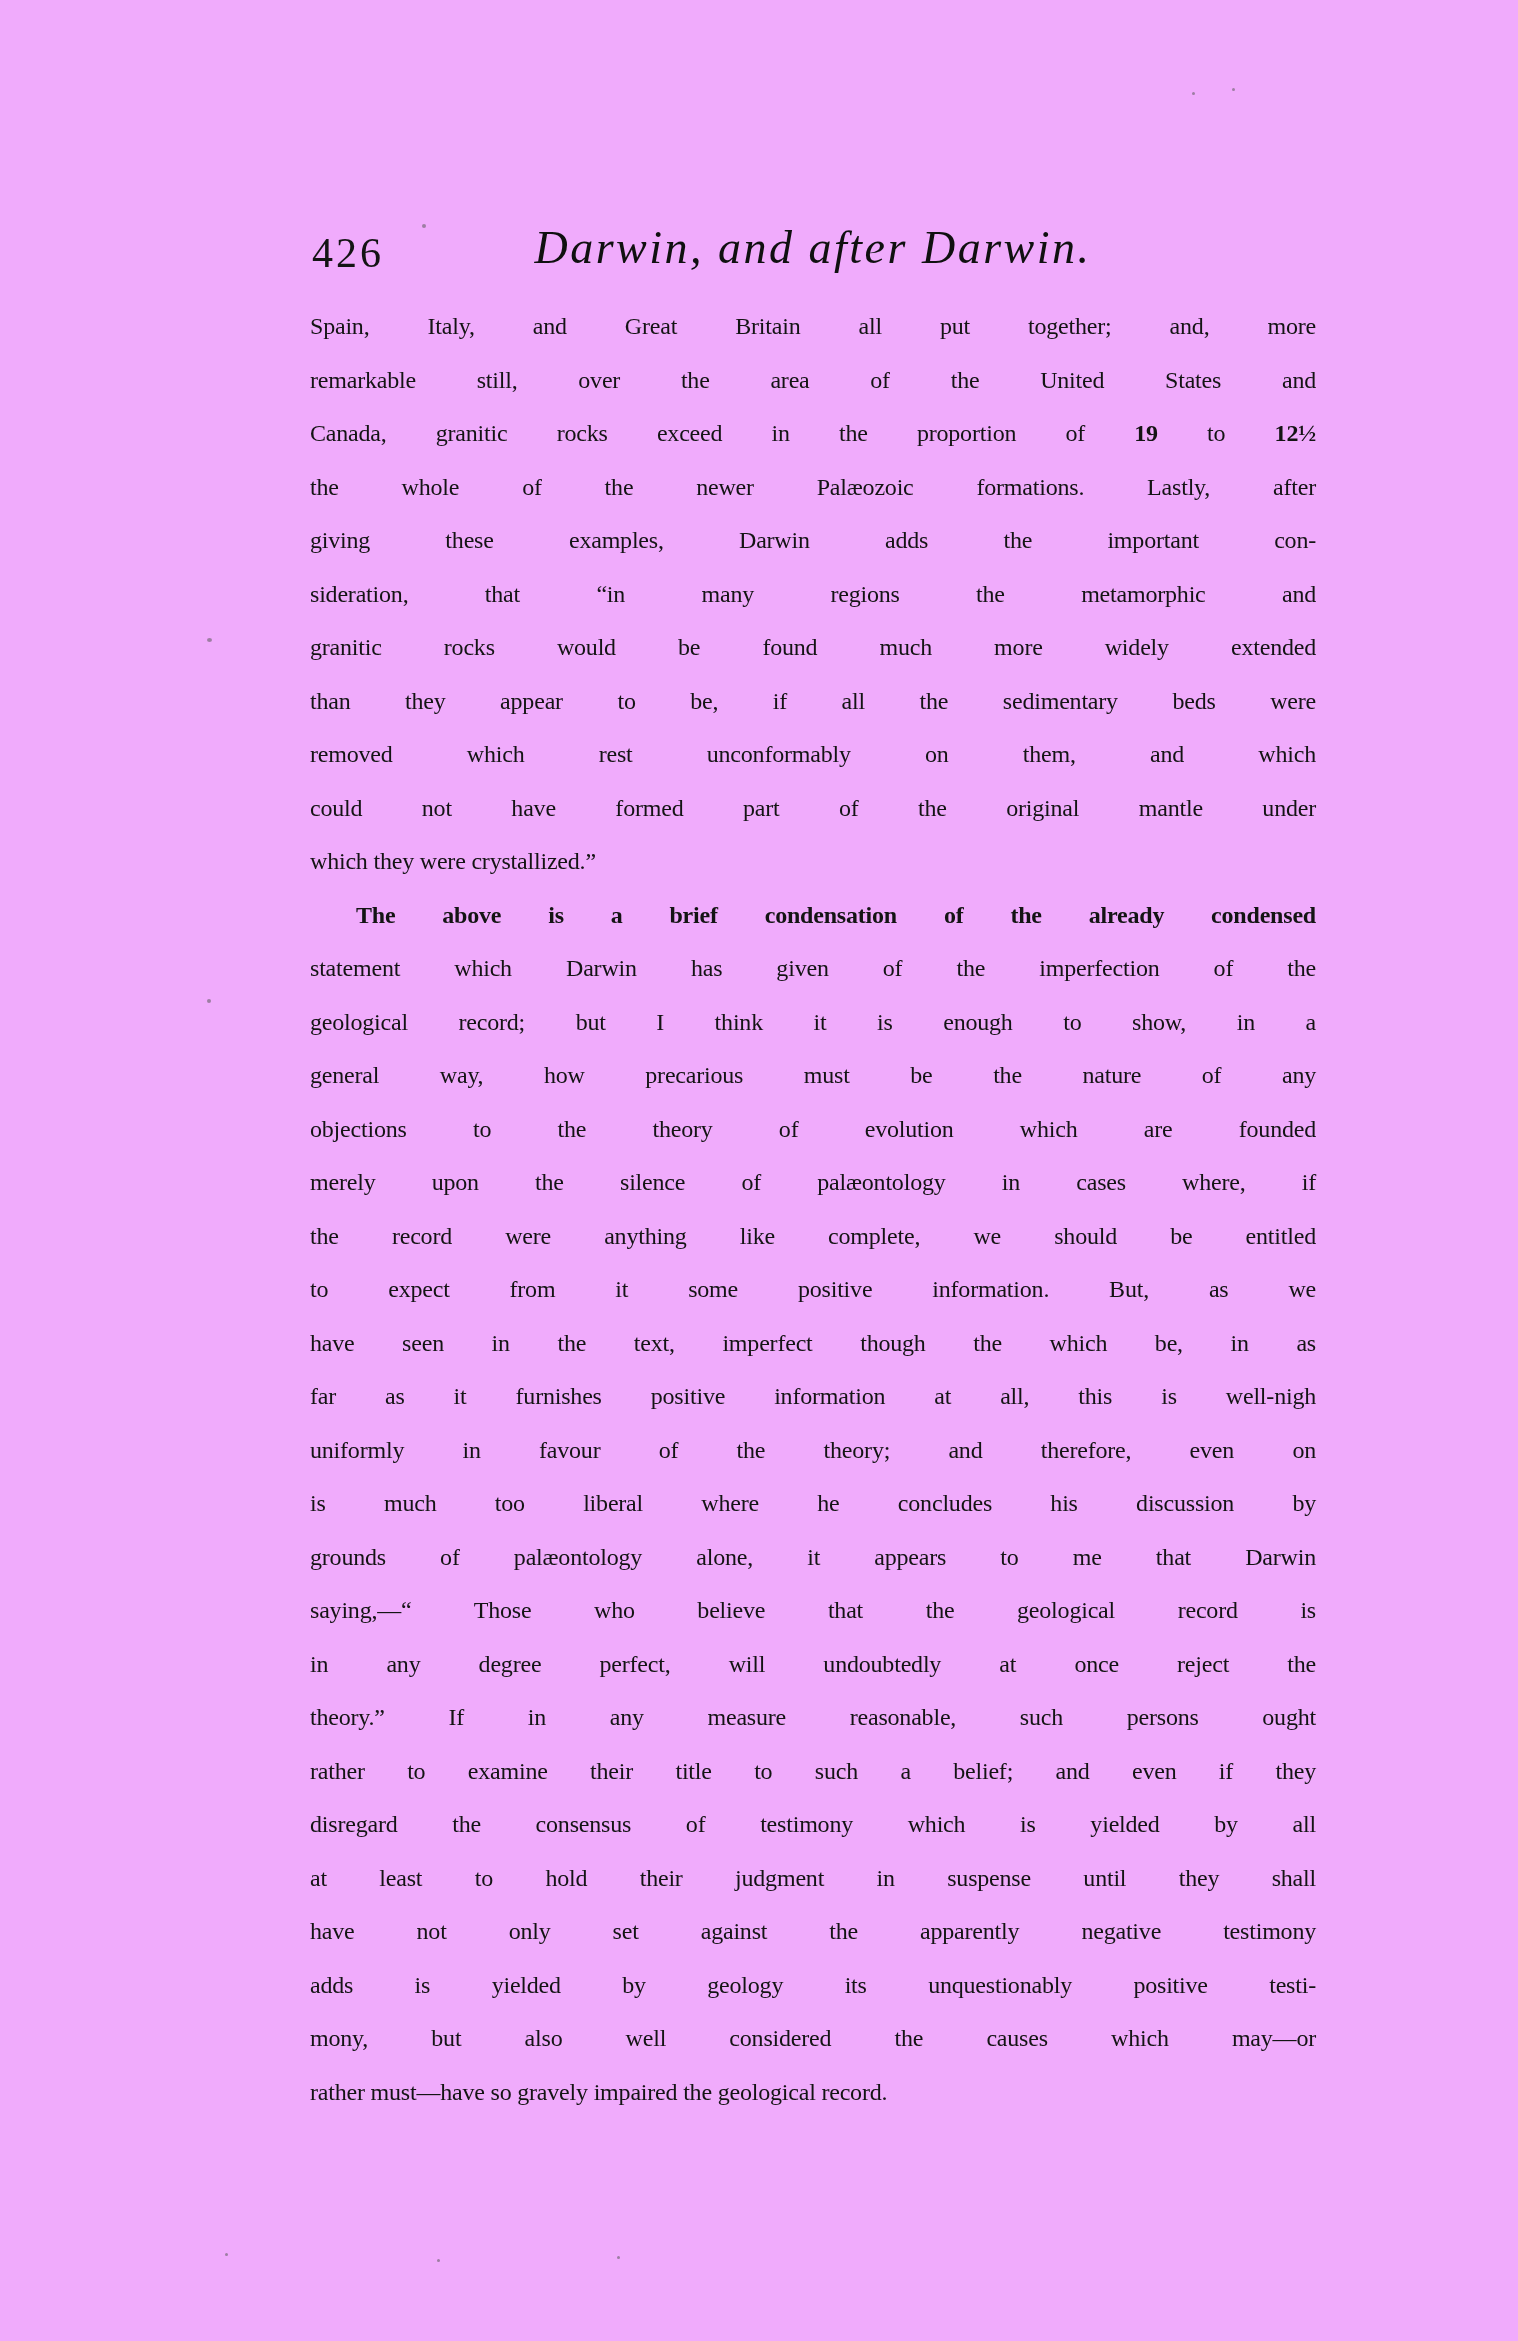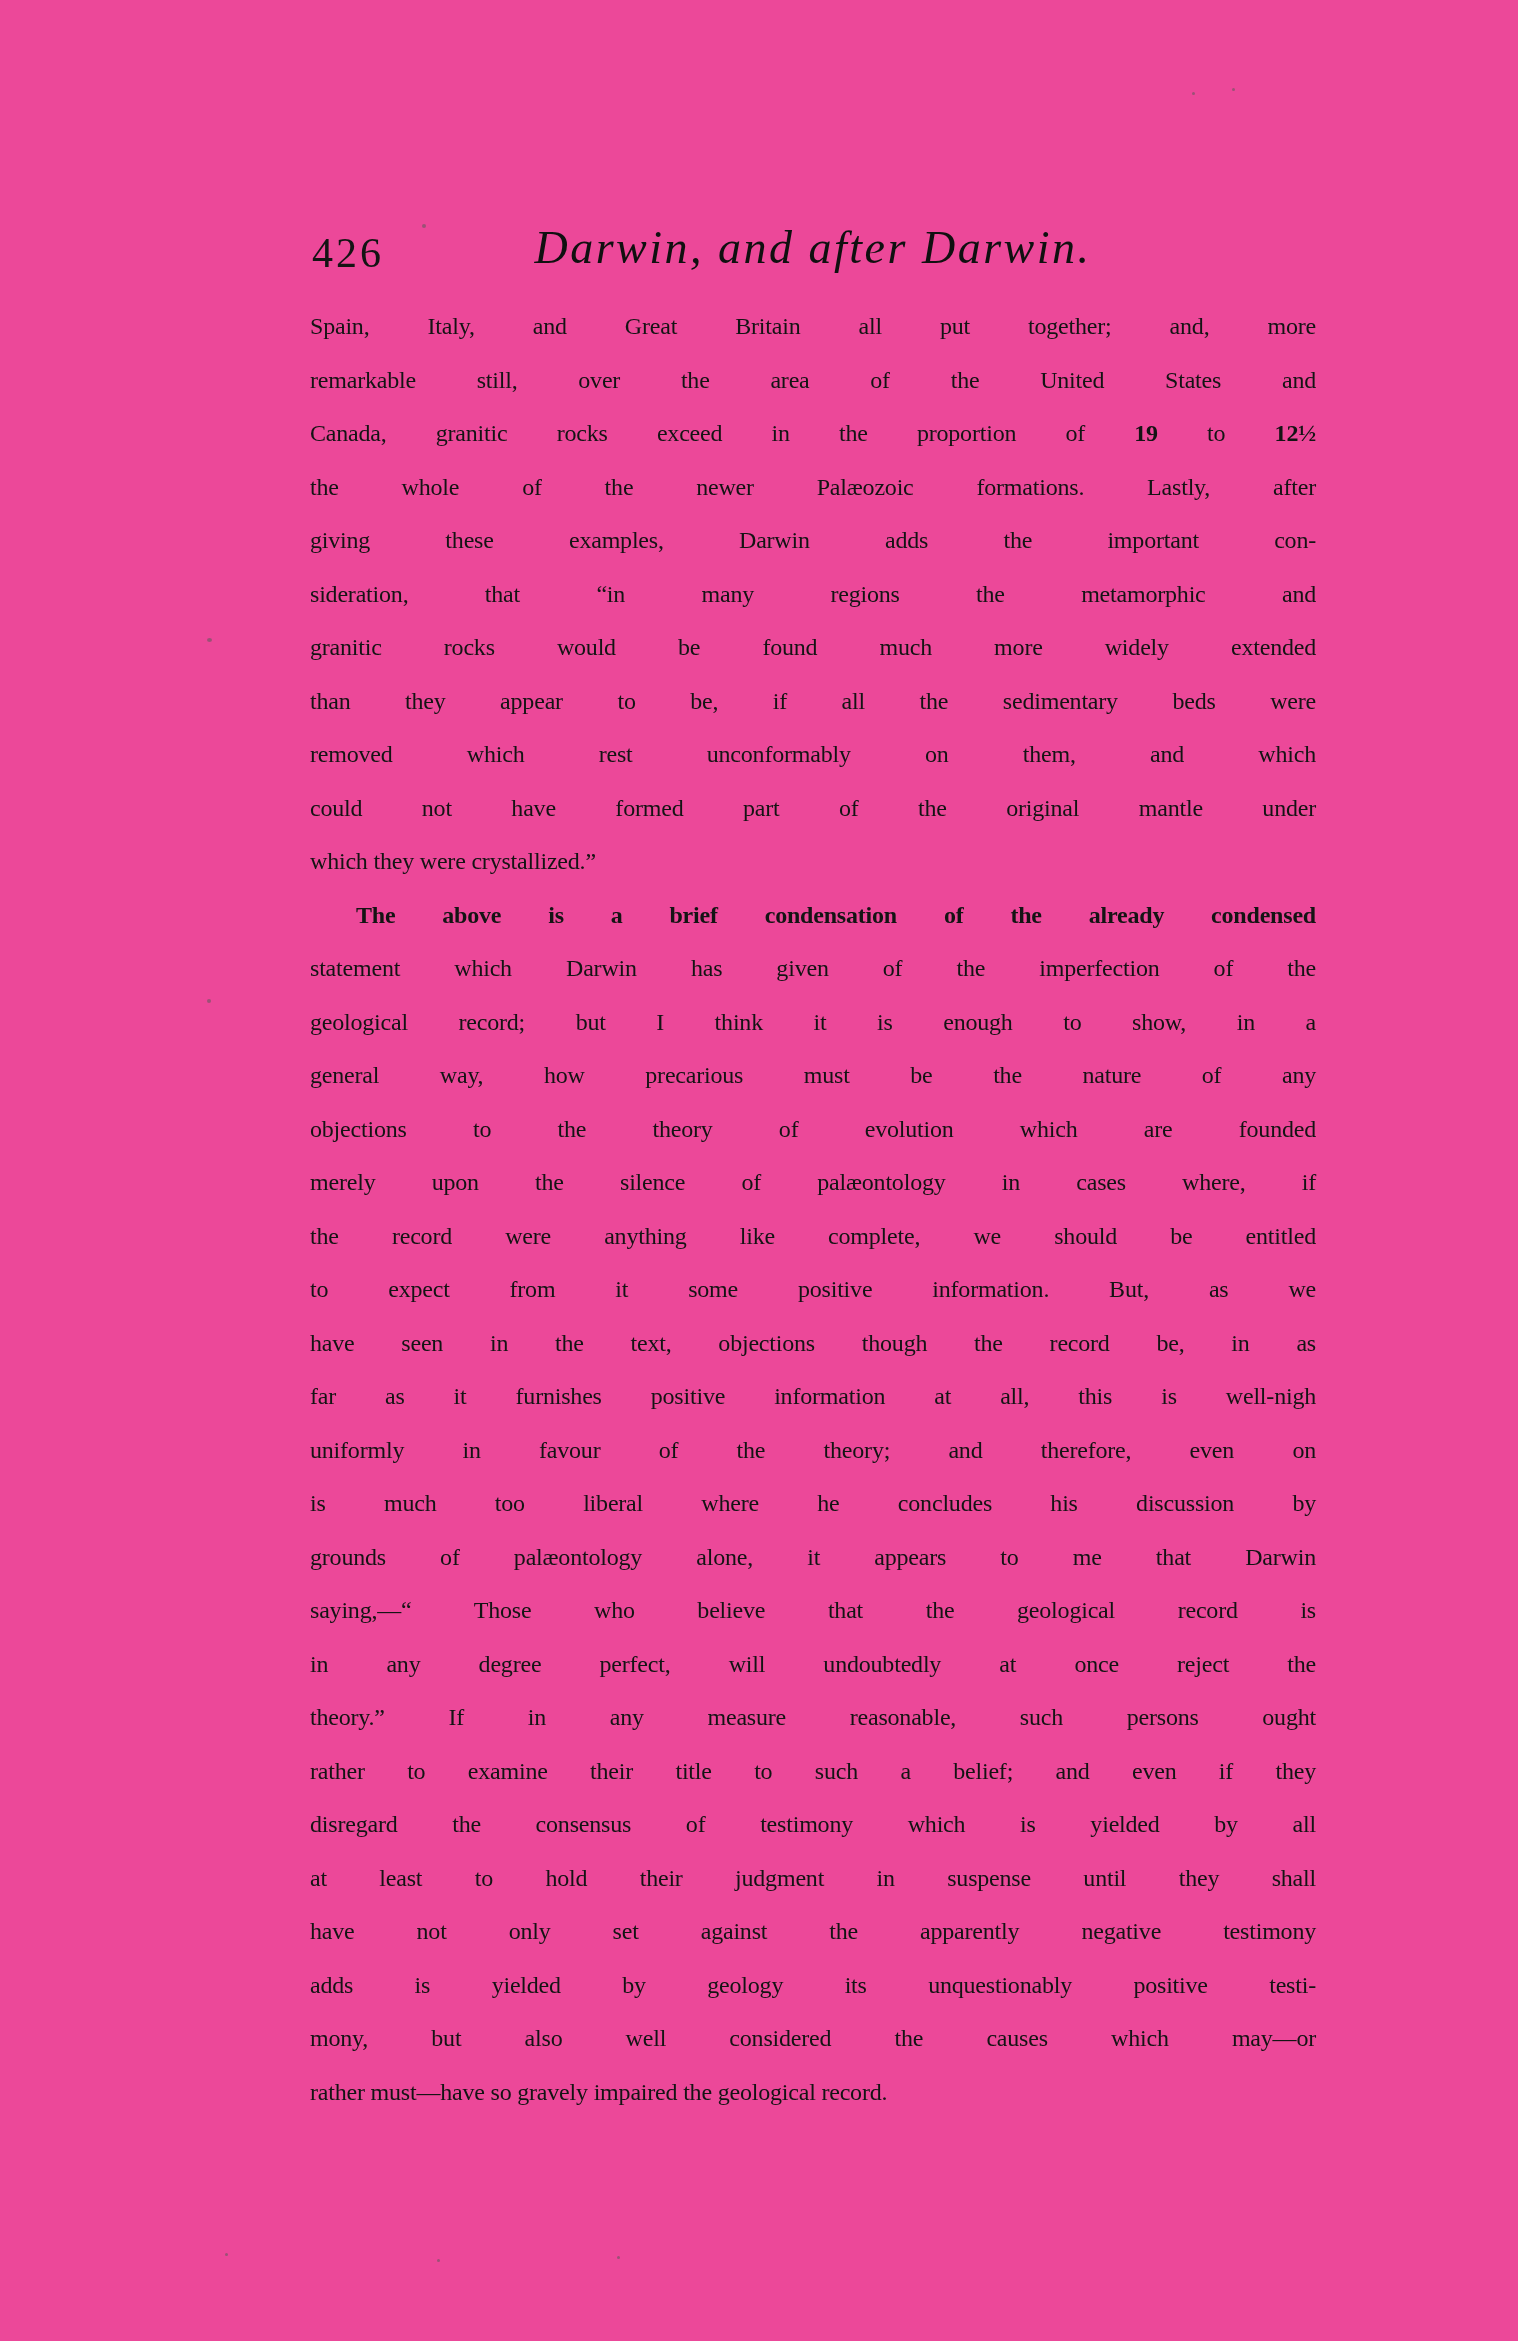--- a/index.html
+++ b/index.html
@@ -4,21 +4,21 @@
 <style>
   html, body {
     margin: 0;
     padding: 0;
     background: #ffffff;
   }
   .page {
     position: relative;
     width: 1518px;
     height: 2341px;
-    background: #ec4899;
+    background: #f0abfc;
     overflow: hidden;
     font-family: "Liberation Serif", "DejaVu Serif", serif;
     color: #111111;
   }
   .running-header {
     position: absolute;
     left: 310px;
     top: 221px;
     width: 1006px;
     height: 60px;
@@ -101,21 +101,21 @@
       </div>
       <div class="paragraph">
         <div class="line indent"><span>The above is a brief condensation of the already condensed</span></div>
         <div class="line"><span>statement which Darwin has given of the imperfection of the</span></div>
         <div class="line"><span>geological record; but I think it is enough to show, in a</span></div>
         <div class="line"><span>general way, how precarious must be the nature of any</span></div>
         <div class="line"><span>objections to the theory of evolution which are founded</span></div>
         <div class="line"><span>merely upon the silence of palæontology in cases where, if</span></div>
         <div class="line"><span>the record were anything like complete, we should be entitled</span></div>
         <div class="line"><span>to expect from it some positive information.  But, as we</span></div>
-        <div class="line"><span>have seen in the text, objections though the record be, in as</span></div>
+        <div class="line"><span>have seen in the text, imperfect though the which be, in as</span></div>
         <div class="line"><span>far as it furnishes positive information at all, this is well-nigh</span></div>
         <div class="line"><span>uniformly in favour of the theory; and therefore, even on</span></div>
         <div class="line"><span>is much too liberal where he concludes his discussion by</span></div>
         <div class="line"><span>grounds of palæontology alone, it appears to me that Darwin</span></div>
         <div class="line"><span>saying,—“ Those who believe that the geological record is</span></div>
         <div class="line"><span>in any degree perfect, will undoubtedly at once reject the</span></div>
         <div class="line"><span>theory.”  If in any measure reasonable, such persons ought</span></div>
         <div class="line"><span>rather to examine their title to such a belief; and even if they</span></div>
         <div class="line"><span>disregard the consensus of testimony which is yielded by all</span></div>
         <div class="line"><span>at least to hold their judgment in suspense until they shall</span></div>

